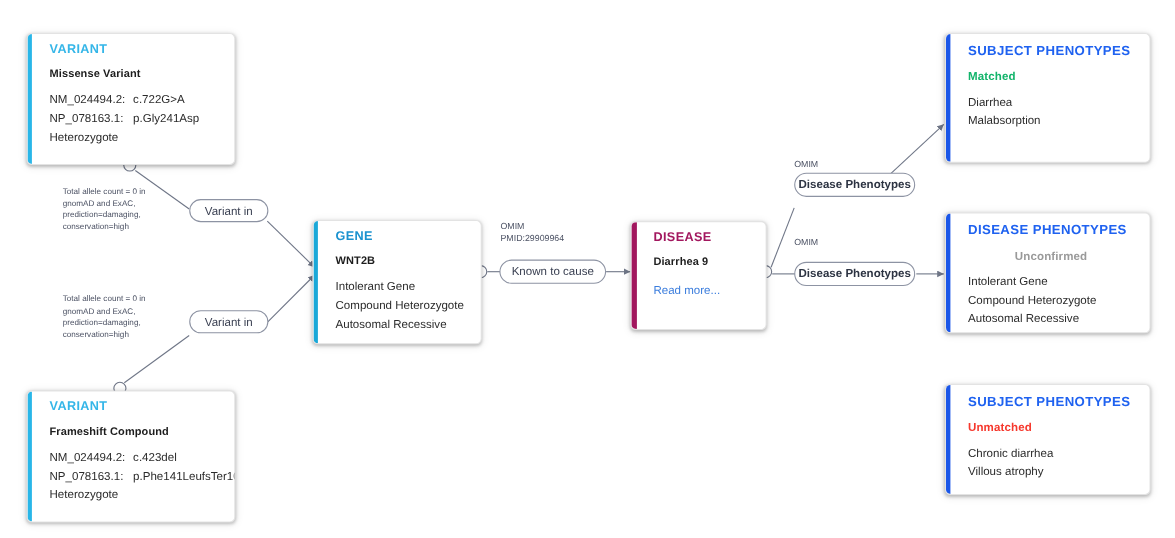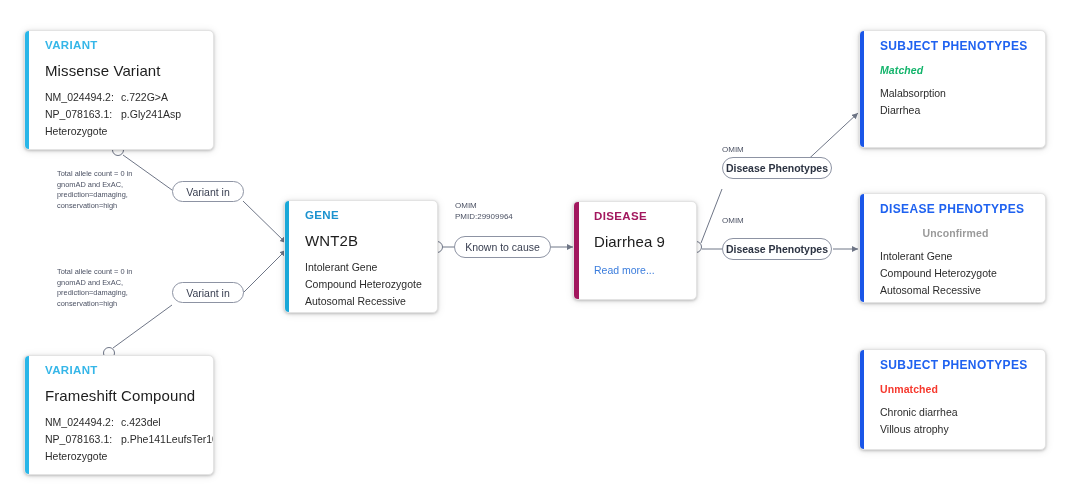--- a/index.html
+++ b/index.html
@@ -46,22 +46,22 @@
   .card .body {
     padding: 8px 14px 14px 20px;
   }
   .card-title {
     font-size: 11.5px;
     font-weight: bold;
     letter-spacing: 0.35px;
     margin: 0 0 11px 0;
   }
   .card-heading {
-    font-size: 15px;
-    font-weight: normal;
+    font-size: 10px;
+    font-weight: bold;
     color: #1d1d1d;
     margin: 0 0 10px 0;
     letter-spacing: 0.1px;
   }
   .card-sub {
     font-size: 10.5px;
     font-weight: bold;
     margin: 0 0 9px 0;
     letter-spacing: 0.1px;
   }
@@ -100,21 +100,21 @@
 
   
   .card.disease { border: 1px solid #e3e3e3; }
   .card.disease .accent { background: #a2175e; width: 5px; }
   .card.disease .card-title { color: #a2175e; }
 
   
   .card.pheno { border: 1px solid #e3e3e3; }
   .card.pheno .accent { background: #1a56e8; }
   .card.pheno .card-title { color: #1f62f0; font-size: 12px; }
-  .status-matched     { color: #13b46b; font-style: italic; }
+  .status-matched     { color: #13b46b; }
   .status-unconfirmed { color: #9a9a9a; text-align: center; }
   .status-unmatched   { color: #f6382d; }
 
   
   .pill {
     position: absolute;
     border: 1px solid #8d93a3;
     border-radius: 14px;
     background: #ffffff;
     color: #3a4052;
@@ -258,22 +258,22 @@
       <div class="card-heading">Diarrhea 9</div>
       <a class="readmore" href="#">Read more...</a>
     </div>
   </div>
 
   <div class="card pheno" style="left:859px; top:30px; width:187px; height:118px;">
     <div class="accent"></div>
     <div class="body">
       <div class="card-title">SUBJECT PHENOTYPES</div>
       <div class="card-sub status-matched">Matched</div>
+      <div class="plain">Diarrhea</div>
       <div class="plain">Malabsorption</div>
-      <div class="plain">Diarrhea</div>
     </div>
   </div>
 
   <div class="card pheno" style="left:859px; top:193px; width:187px; height:110px;">
     <div class="accent"></div>
     <div class="body">
       <div class="card-title">DISEASE PHENOTYPES</div>
       <div class="card-sub status-unconfirmed">Unconfirmed</div>
       <div class="plain">Intolerant Gene</div>
       <div class="plain">Compound Heterozygote</div>

